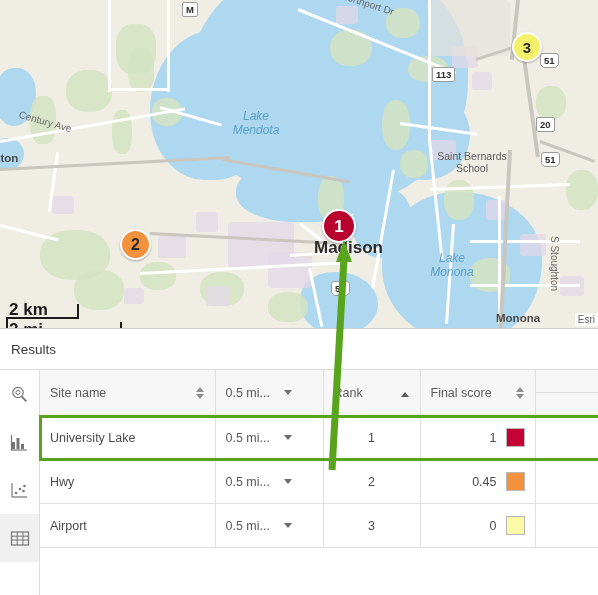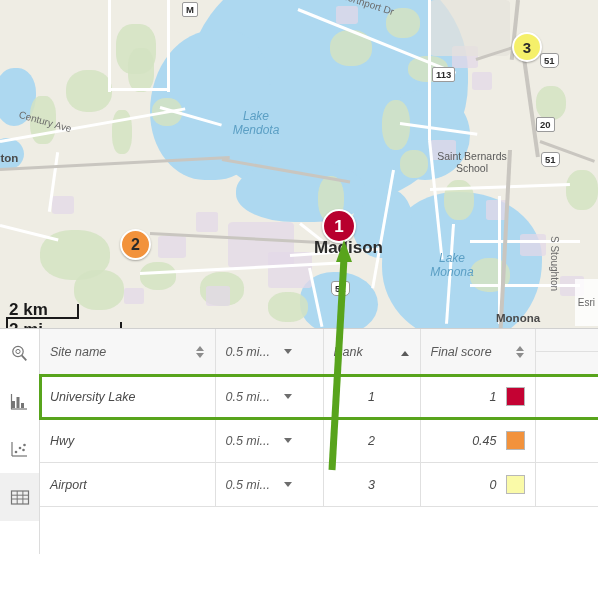--- a/index.html
+++ b/index.html
@@ -68,21 +68,21 @@
   #scalebar { position: absolute; left: 6px; bottom: 26px; width: 120px; }
   .sb-text { position: absolute; left: 3px; top: 0px; font-size: 17px; color: #1a1a1a; font-weight: bold; }
   .sb-line-km { position: absolute; left: 0; top: 15px; width: 73px; height: 2px; background: #1a1a1a; }
   .sb-tick-km { position: absolute; left: 71px; top: 2px; width: 2px; height: 15px; background: #1a1a1a; }
   .sb-tick-mi { position: absolute; left: 114px; top: 20px; width: 2px; height: 17px; background: #1a1a1a; }
   .sb-left    { position: absolute; left: 0; top: 15px; width: 2px; height: 22px; background: #1a1a1a; }
 
   #esri {
     position: absolute; right: 0; bottom: 2px;
     background: rgba(255,255,255,.82);
-    color: #666; font-size: 10px; padding: 18px 3px;
+    color: #666; font-size: 10px; padding: 1px 3px;
   }
 
   
   #panel {
     position: absolute; left: 0; top: 328px;
     width: 598px; height: 267px;
     background: #ffffff;
     border-top: 1px solid #d0d0d0;
     box-sizing: border-box;
   }
@@ -107,21 +107,20 @@
     display: flex; align-items: center; justify-content: center;
   }
   .rail-btn.active { background: #f0f0f0; }
   .rail-btn svg { display: block; }
 
   
   #table-wrap {
     position: absolute; left: 40px; top: 0;
     right: 0; bottom: 0;
     overflow: hidden;
-    font-style: italic;
   }
   table.grid {
     border-collapse: collapse;
     table-layout: fixed;
     width: 620px;
     font-size: 12.5px;
     color: #4a4a4a;
   }
   table.grid th, table.grid td {
     border-right: 1px solid #e0e0e0;
@@ -310,20 +309,21 @@
       <div class="sb-line-km"></div>
       <div class="sb-tick-km"></div>
 
       <div class="sb-tick-mi"></div>
     </div>
 
     <div id="esri">Esri</div>
   </div>
 
   <div id="panel">
+    <div id="panel-title">Results</div>
 
     <div id="panel-body">
 
       <div id="icon-rail">
         <div class="rail-btn">
           <svg width="19" height="19" viewBox="0 0 19 19">
             <circle cx="8" cy="7.5" r="5.2" fill="none" stroke="#767676" stroke-width="1.2"></circle>
             <line x1="11.7" y1="11.3" x2="16.3" y2="16.3" stroke="#767676" stroke-width="1.8"></line>
             <circle cx="8" cy="7.5" r="2.1" fill="none" stroke="#767676" stroke-width="1"></circle>
           </svg>

